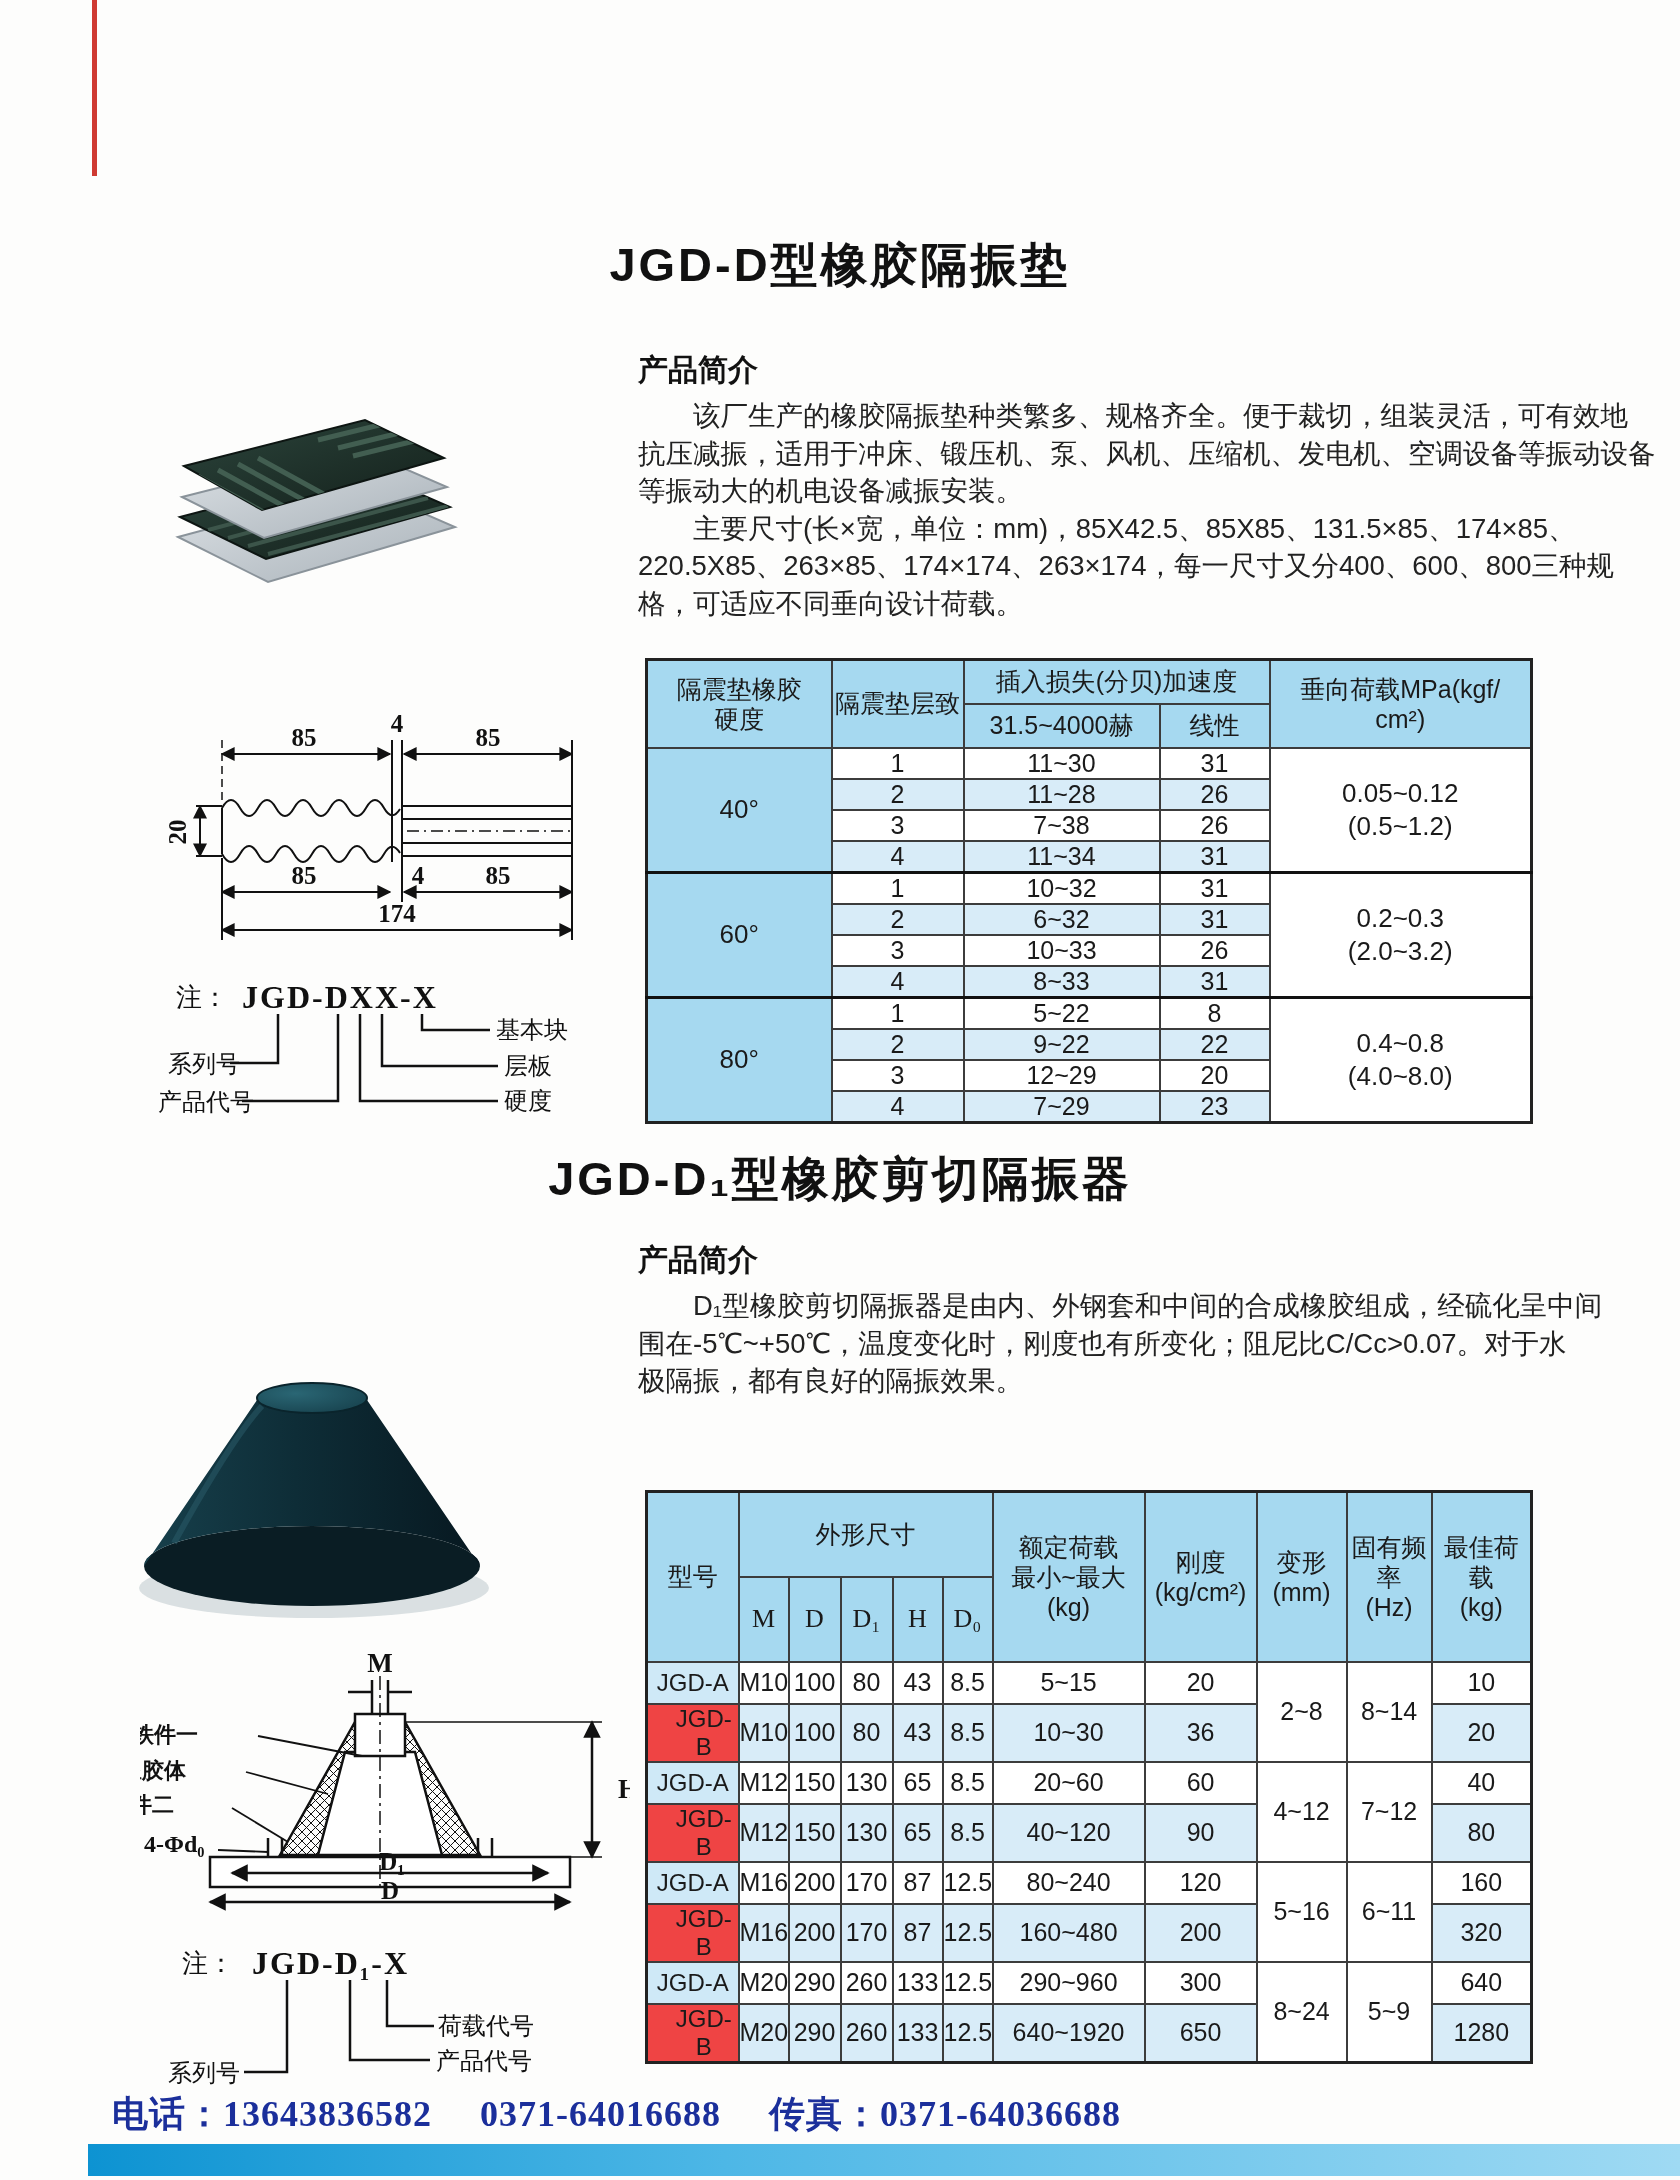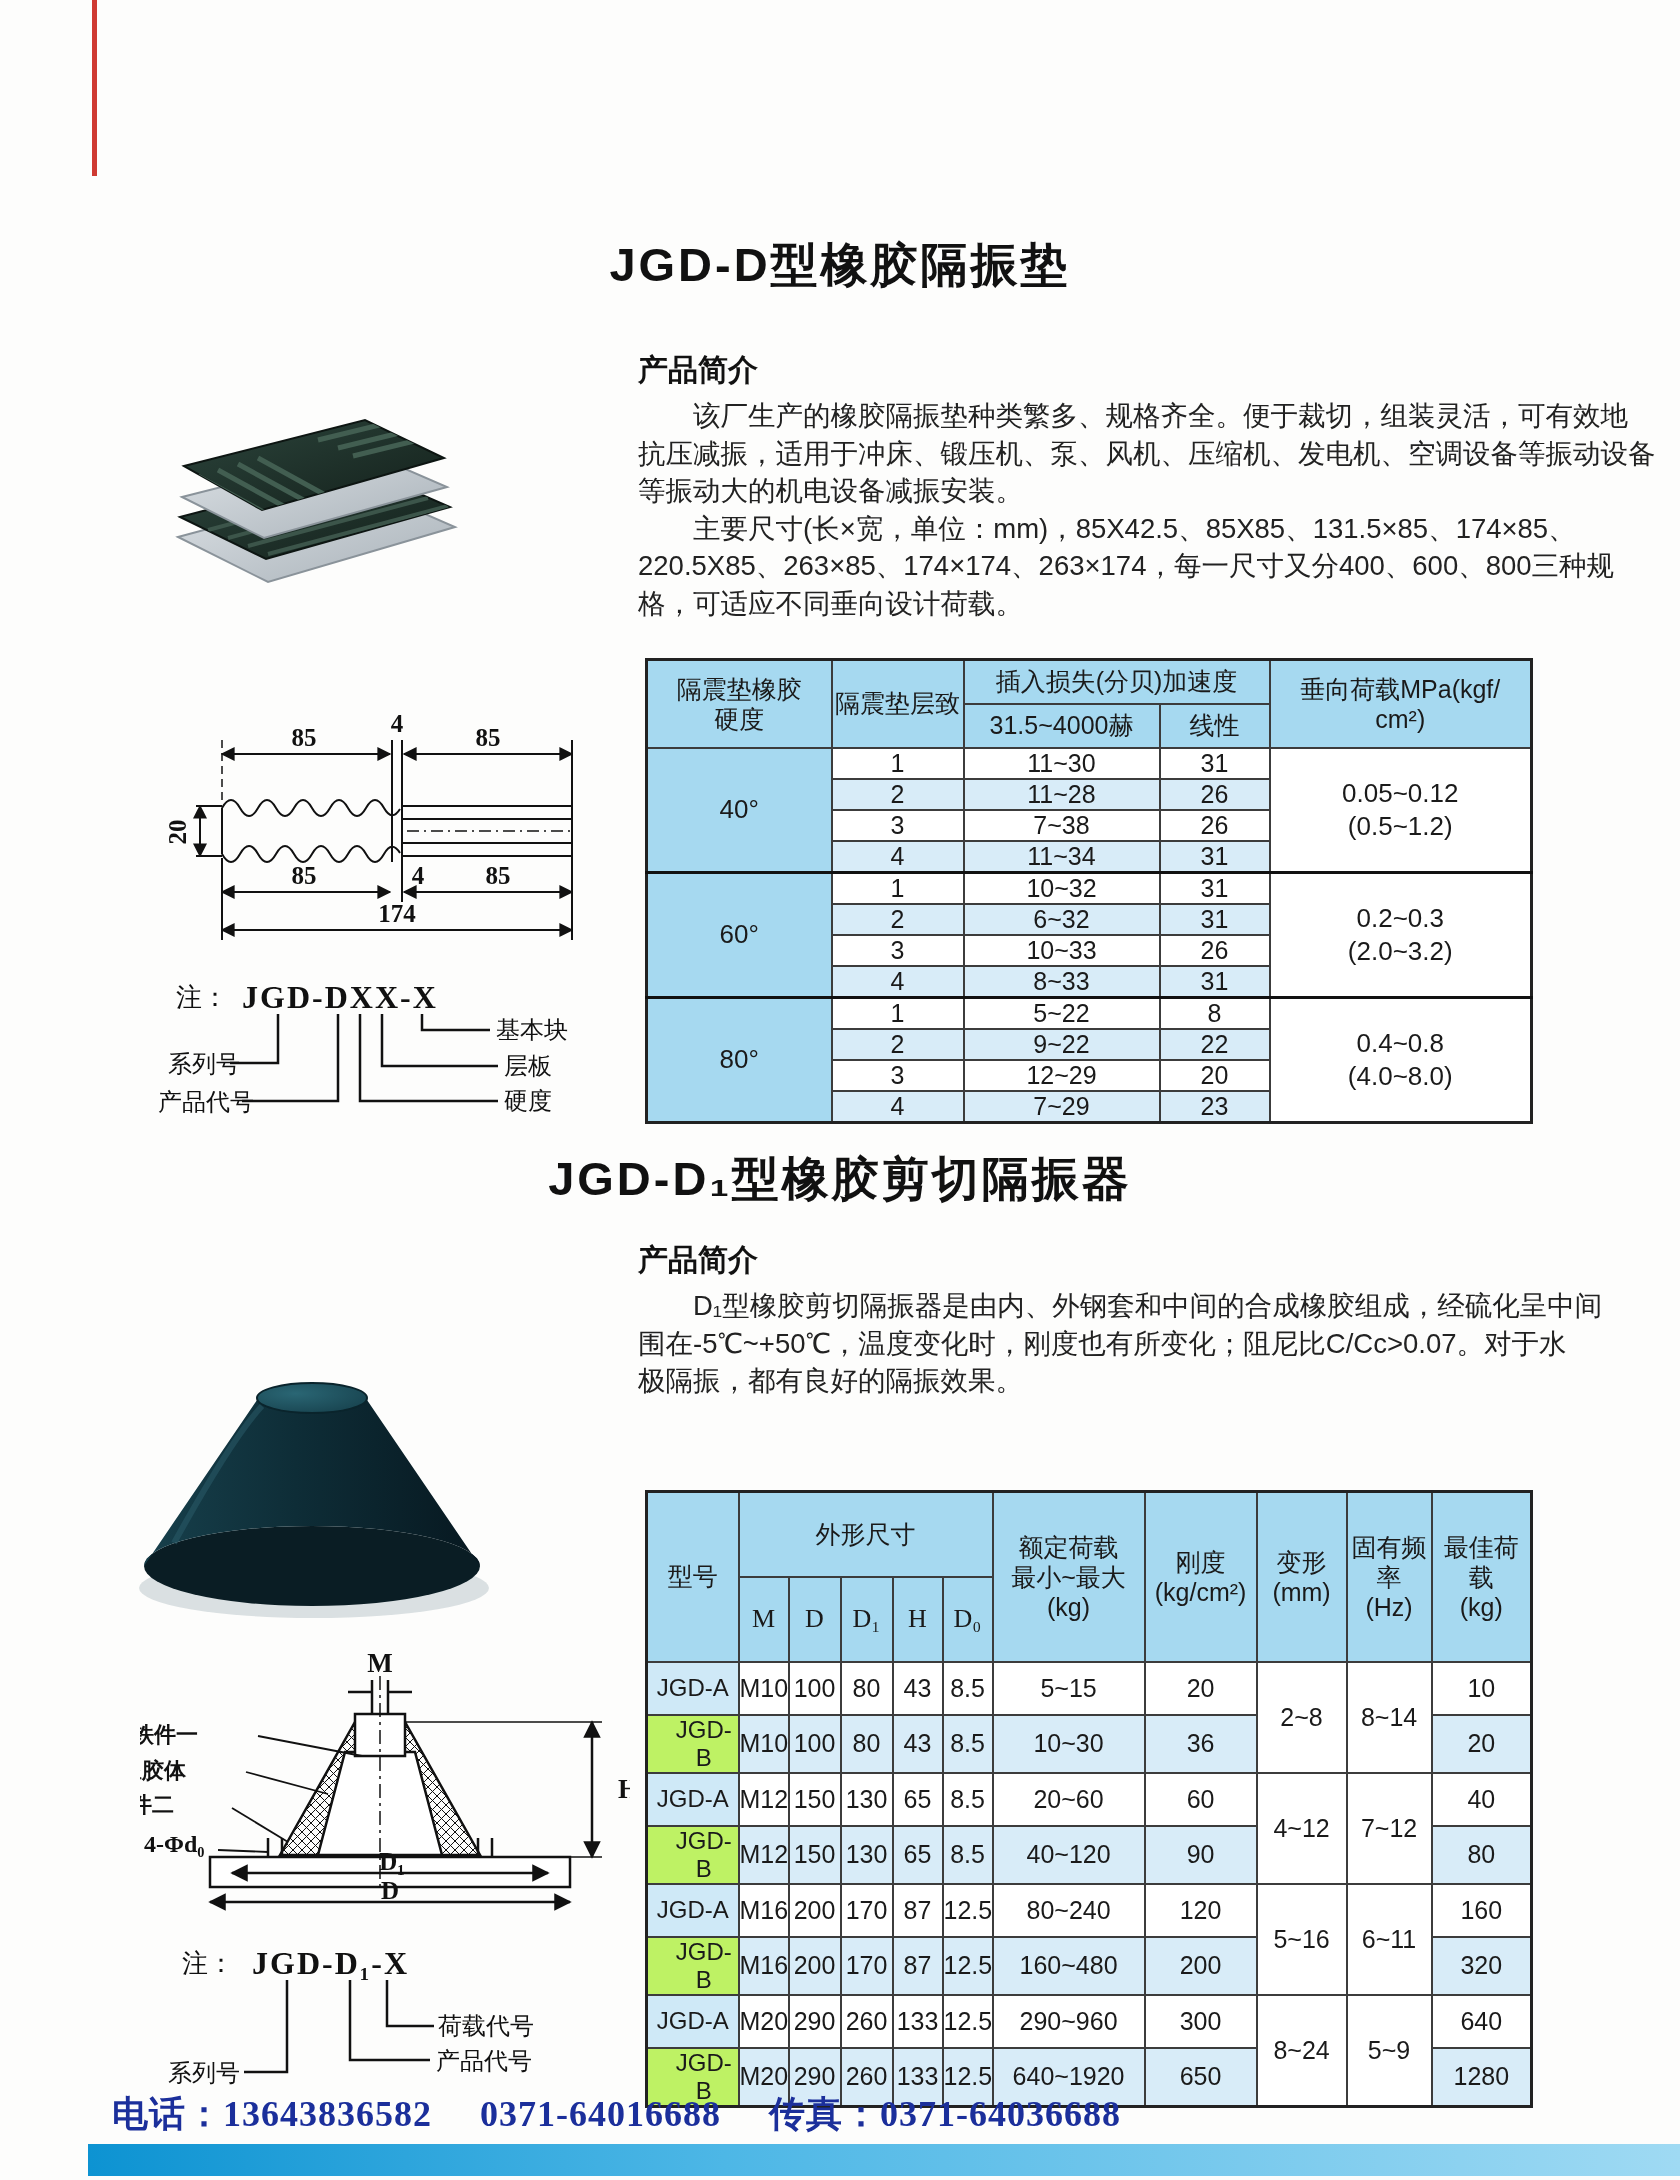--- a/index.html
+++ b/index.html
@@ -48,24 +48,24 @@
   #table1{left:645px;top:658px;width:885px;}
   #table1 thead tr{height:44px;}
   #table1 tbody tr{height:30px;}
   #table1 td.c-hard{background:#a6d9f0;font-size:26px;}
   #table1 td.c-load{background:#fff;font-size:26px;}
   #table1 td.c-load div{line-height:33px;}
   td.shade{background:#d8ecf8;}
   tr.group-start td{border-top:3px solid #111;}
   #table2{left:645px;top:1490px;width:885px;}
   #table2 thead tr{height:85px;}
-  #table2 tbody tr{height:53px;}
+  #table2 tbody tr{height:42px;}
   #table2 .dim-sub{font-family:"Liberation Serif",serif;font-size:26px;}
   #table2 td.c-model{background:#cfe9f7;font-size:24px;}
-  #table2 td.c-model.b{background:#bef264;padding-left:22px;}
+  #table2 td.c-model.b{background:#ef4444;padding-left:22px;}
   #table2 td.c-pair{background:#fff;margin-top:23px;}
 
   
   .footer{position:absolute;left:112px;top:2090px;font-family:"Liberation Serif",serif;
           font-weight:bold;font-size:36px;color:#1b2f9b;letter-spacing:1px;white-space:nowrap;}
   .footer .gap{margin-left:48px;}
 </style>
 </head>
 <body>
 

